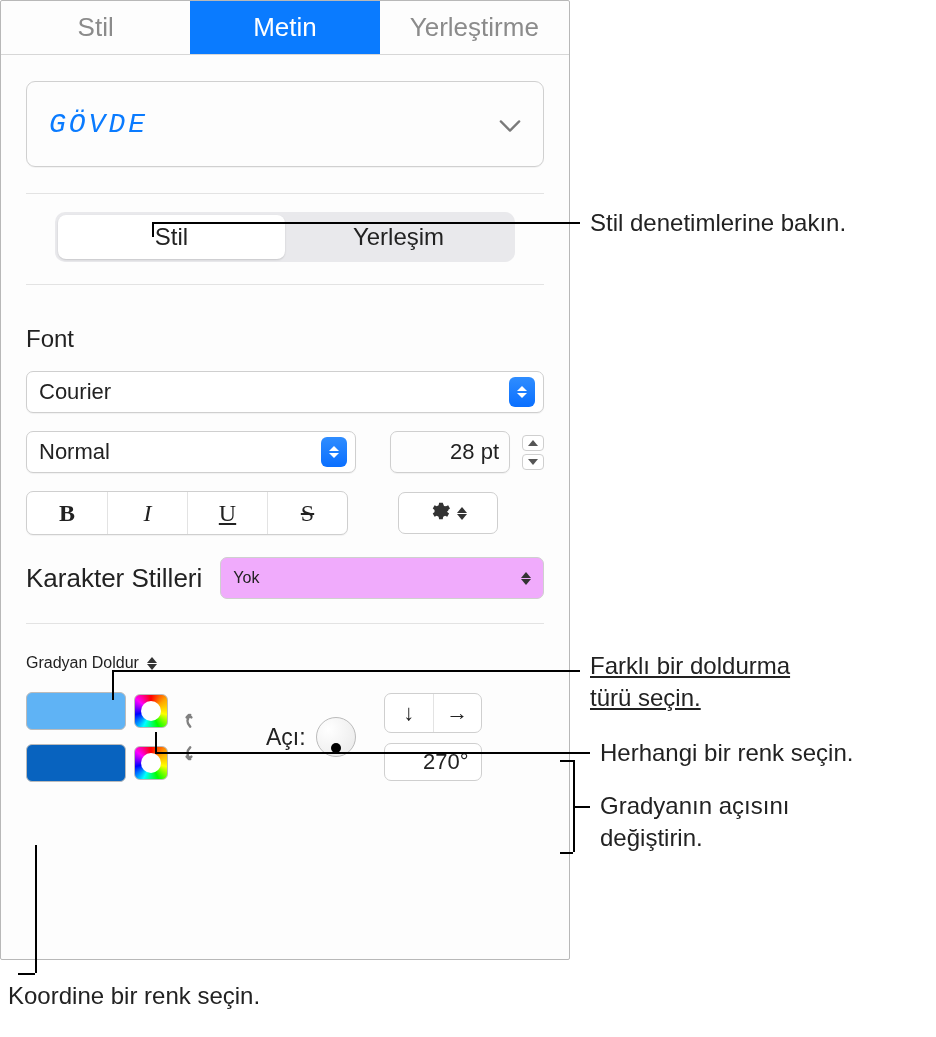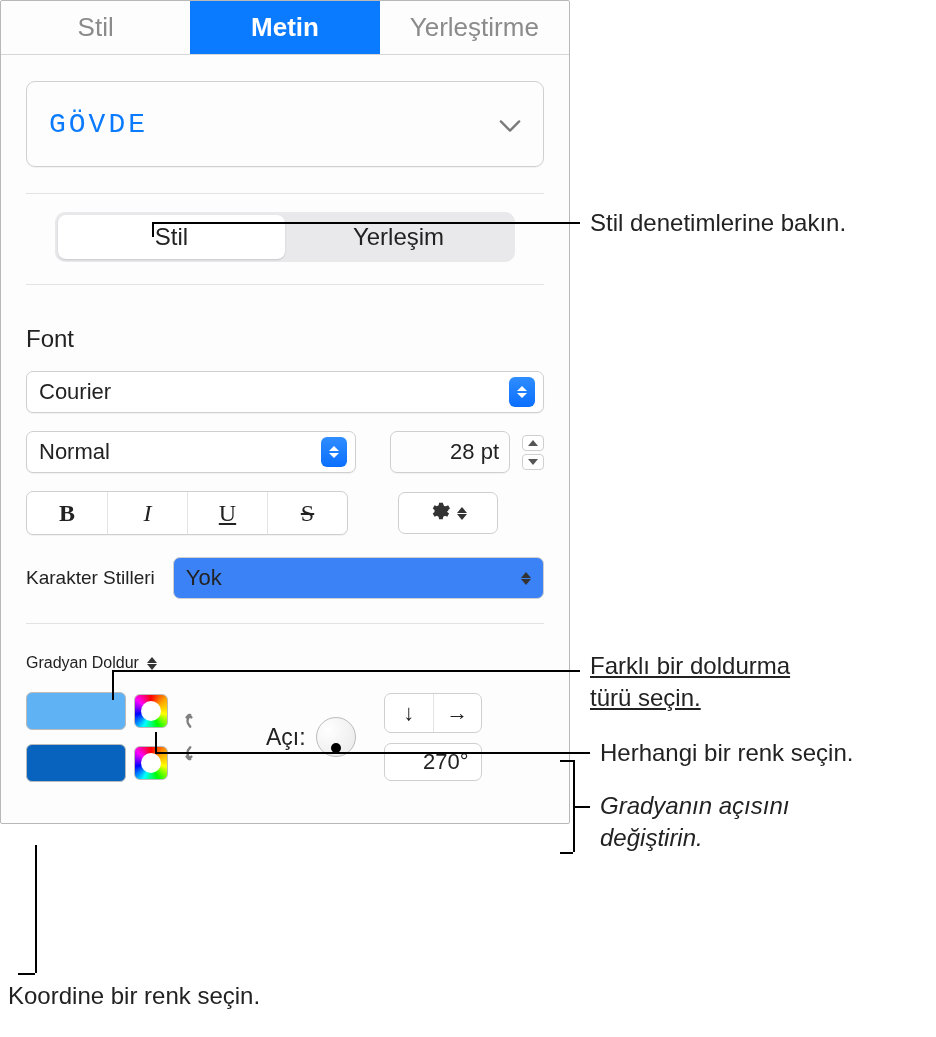--- a/index.html
+++ b/index.html
@@ -1,29 +1,29 @@
 <!DOCTYPE html>
 <html><head>
 <meta charset="utf-8">
 <style>
   * { box-sizing: border-box; margin: 0; padding: 0; }
   body { font-family: -apple-system, "Helvetica Neue", Arial, sans-serif; font-size: 18px; color: #222; background: #fff; }
   .stage { position: relative; width: 936px; height: 1037px; }
 
-  .panel { position: absolute; left: 0; top: 0; width: 570px; height: 824px; border: 1px solid #b8b8b8; border-radius: 2px; background: #fdfdfd; }
+  .panel { position: absolute; left: 0; top: 0; width: 570px; height: 960px; border: 1px solid #b8b8b8; border-radius: 2px; background: #fdfdfd; }
 
   
   .top-tabs { display: flex; height: 54px; border-bottom: 1px solid #d7d7d7; }
   .top-tab { flex: 1; display: flex; align-items: center; justify-content: center; font-size: 26px; color: #8b8b8b; }
-  .top-tab.active { background: #0a7bff; color: #fff; font-weight: 700; }
+  .top-tab.active { background: #0a7bff; color: #fff; font-weight: 400; }
 
   .inner { padding: 0 25px; }
 
   
-  .style-pop { margin-top: 26px; border: 1px solid #d0d0d0; border-radius: 9px; height: 86px; display: flex; align-items: center; justify-content: space-between; padding: 12px 22px; box-shadow: 0 1px 0 rgba(0,0,0,.04); }
+  .style-pop { margin-top: 26px; border: 1px solid #d0d0d0; border-radius: 9px; height: 86px; display: flex; align-items: center; justify-content: space-between; padding: 12px 22px; box-shadow: 0 1px 0 rgba(0,0,0,.04); font-style: italic; }
   .style-pop .label { font-family: "Courier New", Courier, monospace; font-size: 28px; color: #0a7bff; letter-spacing: 3px; }
   .chev { width: 22px; height: 14px; }
   .chev svg { width: 100%; height: 100%; }
 
   .sep { border-top: 1px solid #e3e3e3; margin-top: 26px; }
 
   
   .seg-wrap { display: flex; justify-content: center; margin-top: 18px; }
   .seg { display: flex; width: 460px; height: 50px; background: #e9e9ec; border-radius: 10px; padding: 3px; }
   .seg .seg-btn { flex: 1; display: flex; align-items: center; justify-content: center; font-size: 24px; color: #222; border-radius: 8px; }
@@ -55,22 +55,22 @@
   .fmt-btn { width: 80px; height: 42px; display: flex; align-items: center; justify-content: center; font-size: 24px; font-family: Georgia, 'Times New Roman', serif; }
   .fmt-btn + .fmt-btn { border-left: 1px solid #e3e3e3; }
   .fmt-b { font-weight: 700; }
   .fmt-i { font-style: italic; }
   .fmt-u { text-decoration: underline; }
   .fmt-s { text-decoration: line-through; }
   .gear-btn { width: 100px; height: 42px; border: 1px solid #cfcfcf; border-radius: 7px; display: flex; align-items: center; justify-content: center; gap: 6px; background: #fff; }
   .gear-btn svg { width: 22px; height: 22px; }
 
   .char-row { display: flex; align-items: center; gap: 18px; margin-top: 22px; }
-  .char-label { font-size: 19px; }
-  .char-sel { flex: 1; height: 42px; border: 1px solid #cfcfcf; border-radius: 7px; display: flex; align-items: center; justify-content: space-between; padding: 0 12px; font-size: 22px; background: #3b82f6; }
+  .char-label { font-size: 26px; }
+  .char-sel { flex: 1; height: 42px; border: 1px solid #cfcfcf; border-radius: 7px; display: flex; align-items: center; justify-content: space-between; padding: 0 12px; font-size: 16px; background: #f0abfc; }
 
   
   .grad-pop { display: flex; align-items: center; gap: 8px; margin-top: 30px; font-size: 16px; }
 
   .grad-row { display: flex; align-items: center; margin-top: 20px; }
   .swatches { display: flex; flex-direction: column; gap: 14px; }
   .swatch { display: flex; align-items: center; }
   .swatch .col { width: 100px; height: 38px; border: 1px solid #bbb; border-radius: 6px; }
   .swatch .wheel { width: 34px; height: 34px; border: 1px solid #bbb; border-radius: 6px; margin-left: 8px; background: conic-gradient(red,orange,yellow,lime,cyan,blue,magenta,red); position: relative; }
   .swatch .wheel::after { content:''; position:absolute; inset:6px; border-radius:50%; background:#fff; }
@@ -259,21 +259,21 @@
       </div>
 
 
     </div>
   </div>
 
   <div class="callout" style="left:590px; top:207px;text-align:center;">Stil denetimlerine bakın.</div>
   <div class="callout" style="left:590px; top:650px; white-space:pre-line;text-decoration:underline;">Farklı bir doldurma
 türü seçin.</div>
   <div class="callout" style="left:600px; top:737px;">Herhangi bir renk seçin.</div>
-  <div class="callout" style="left:600px; top:790px; white-space:pre-line;font-style:italic;">Gradyanın açısını
+  <div class="callout" style="left:600px; top:790px; white-space:pre-line;">Gradyanın açısını
 değiştirin.</div>
   <div class="callout" style="left:8px; top:980px;">Koordine bir renk seçin.</div>
 
   <div class="callout-line">
     <div class="v" style="left:152px; top:223px; height:14px;"></div>
     <div class="h" style="left:152px; top:222px; width:428px;"></div>
   </div>
 
   <div class="callout-line">
     <div class="v" style="left:112px; top:670px; height:30px;"></div>

